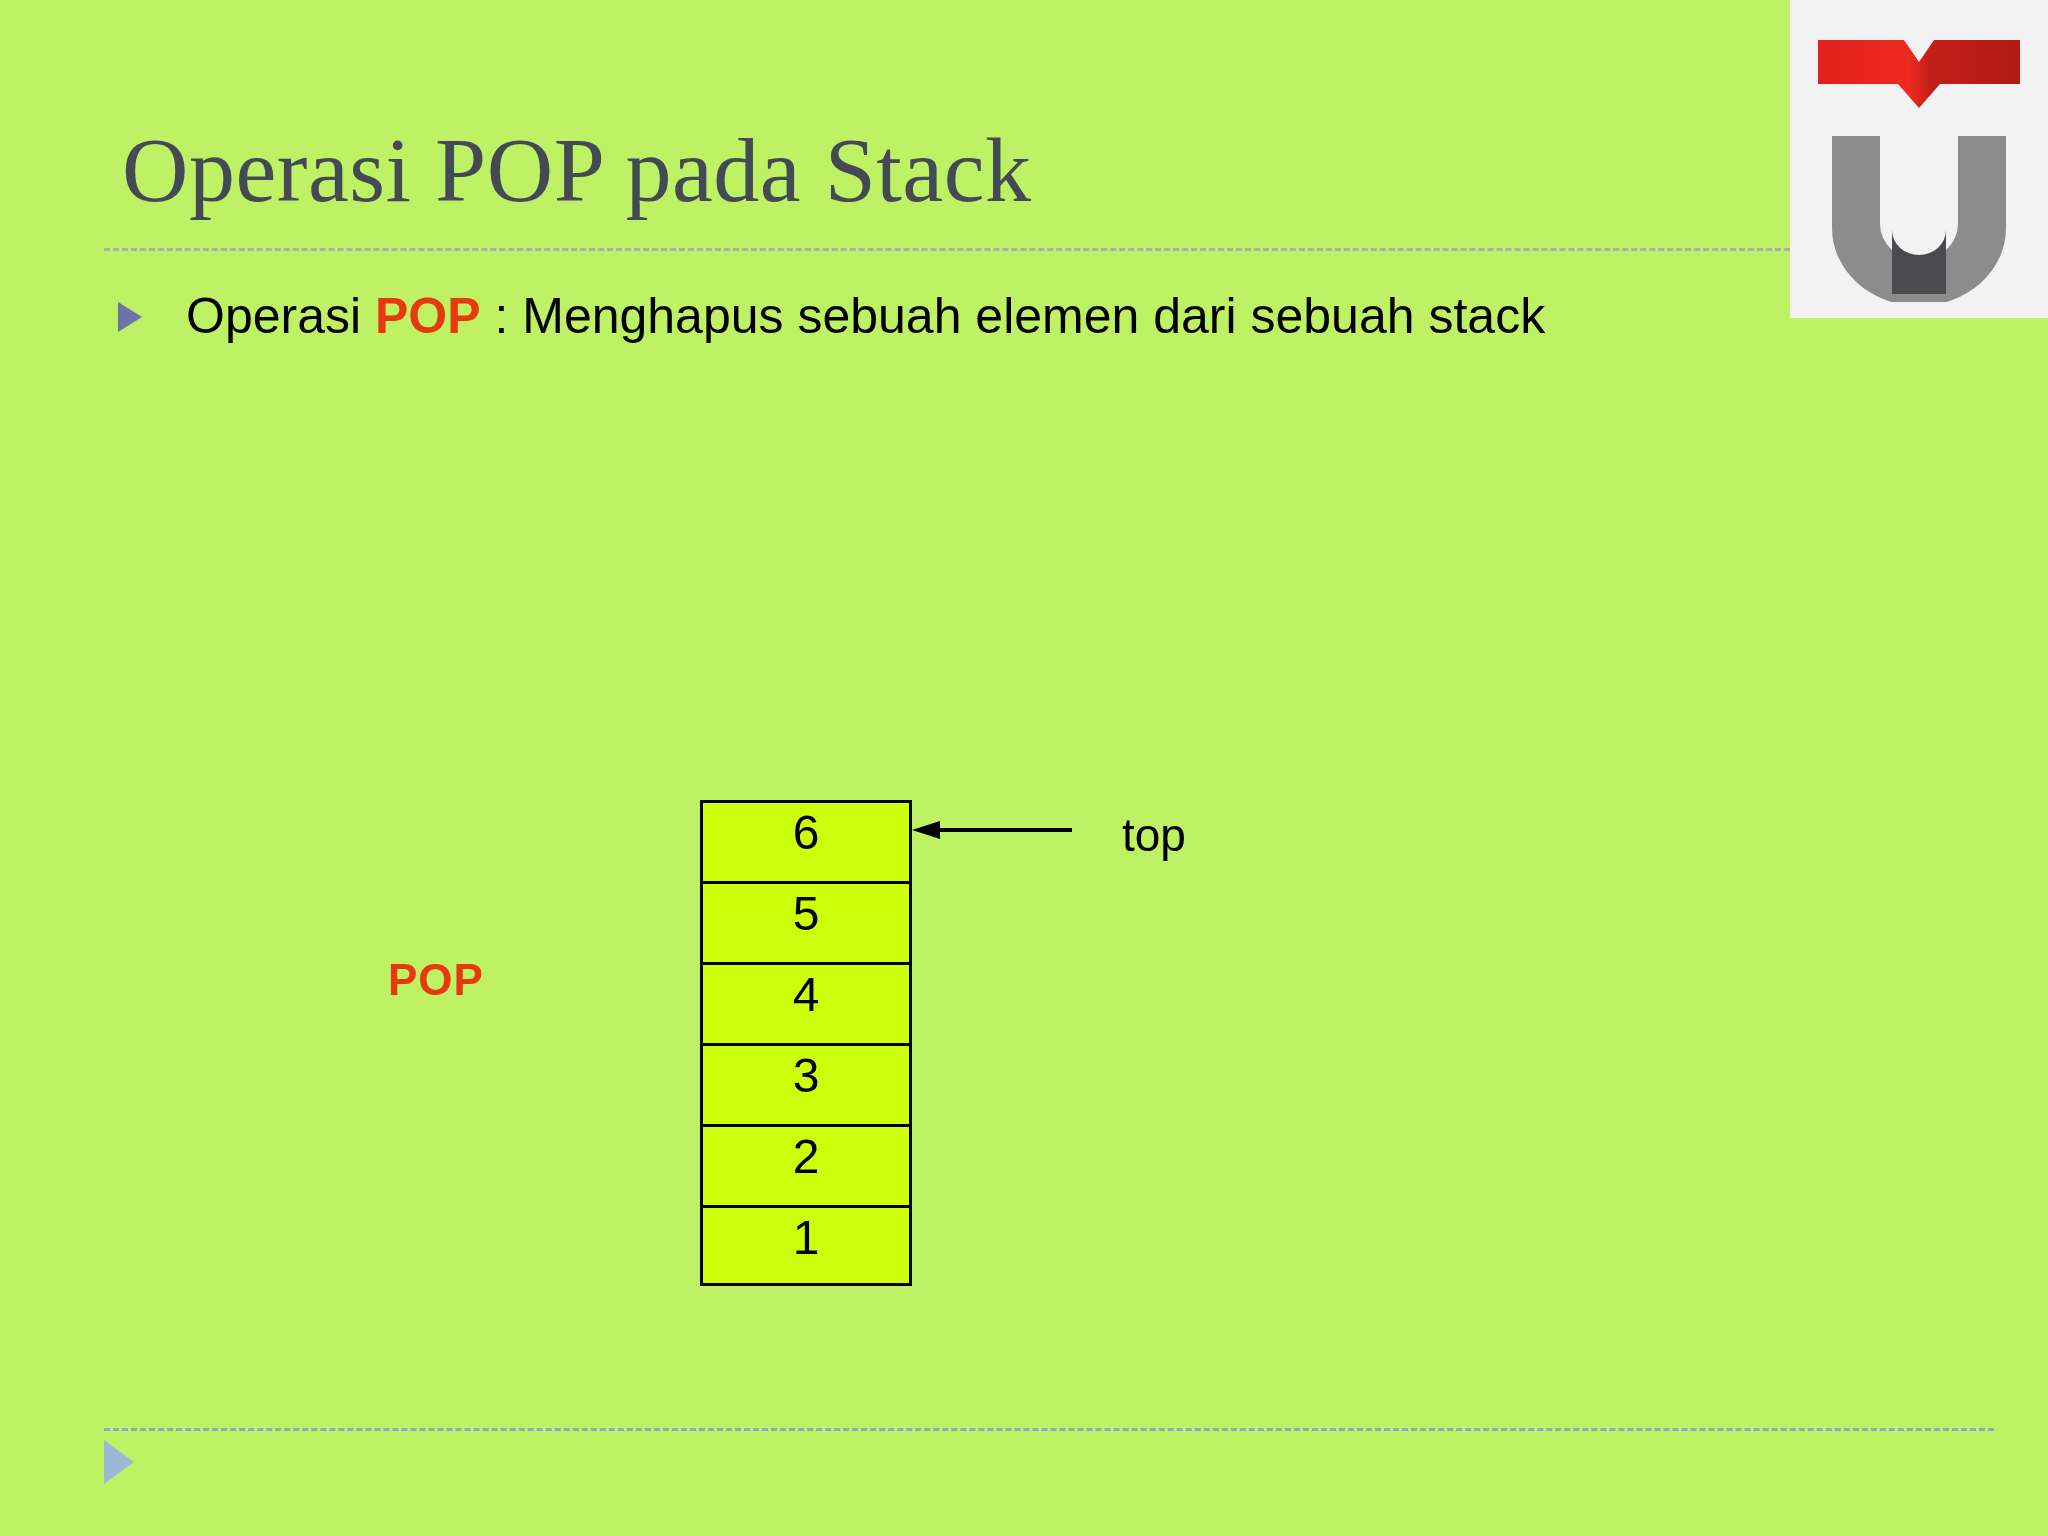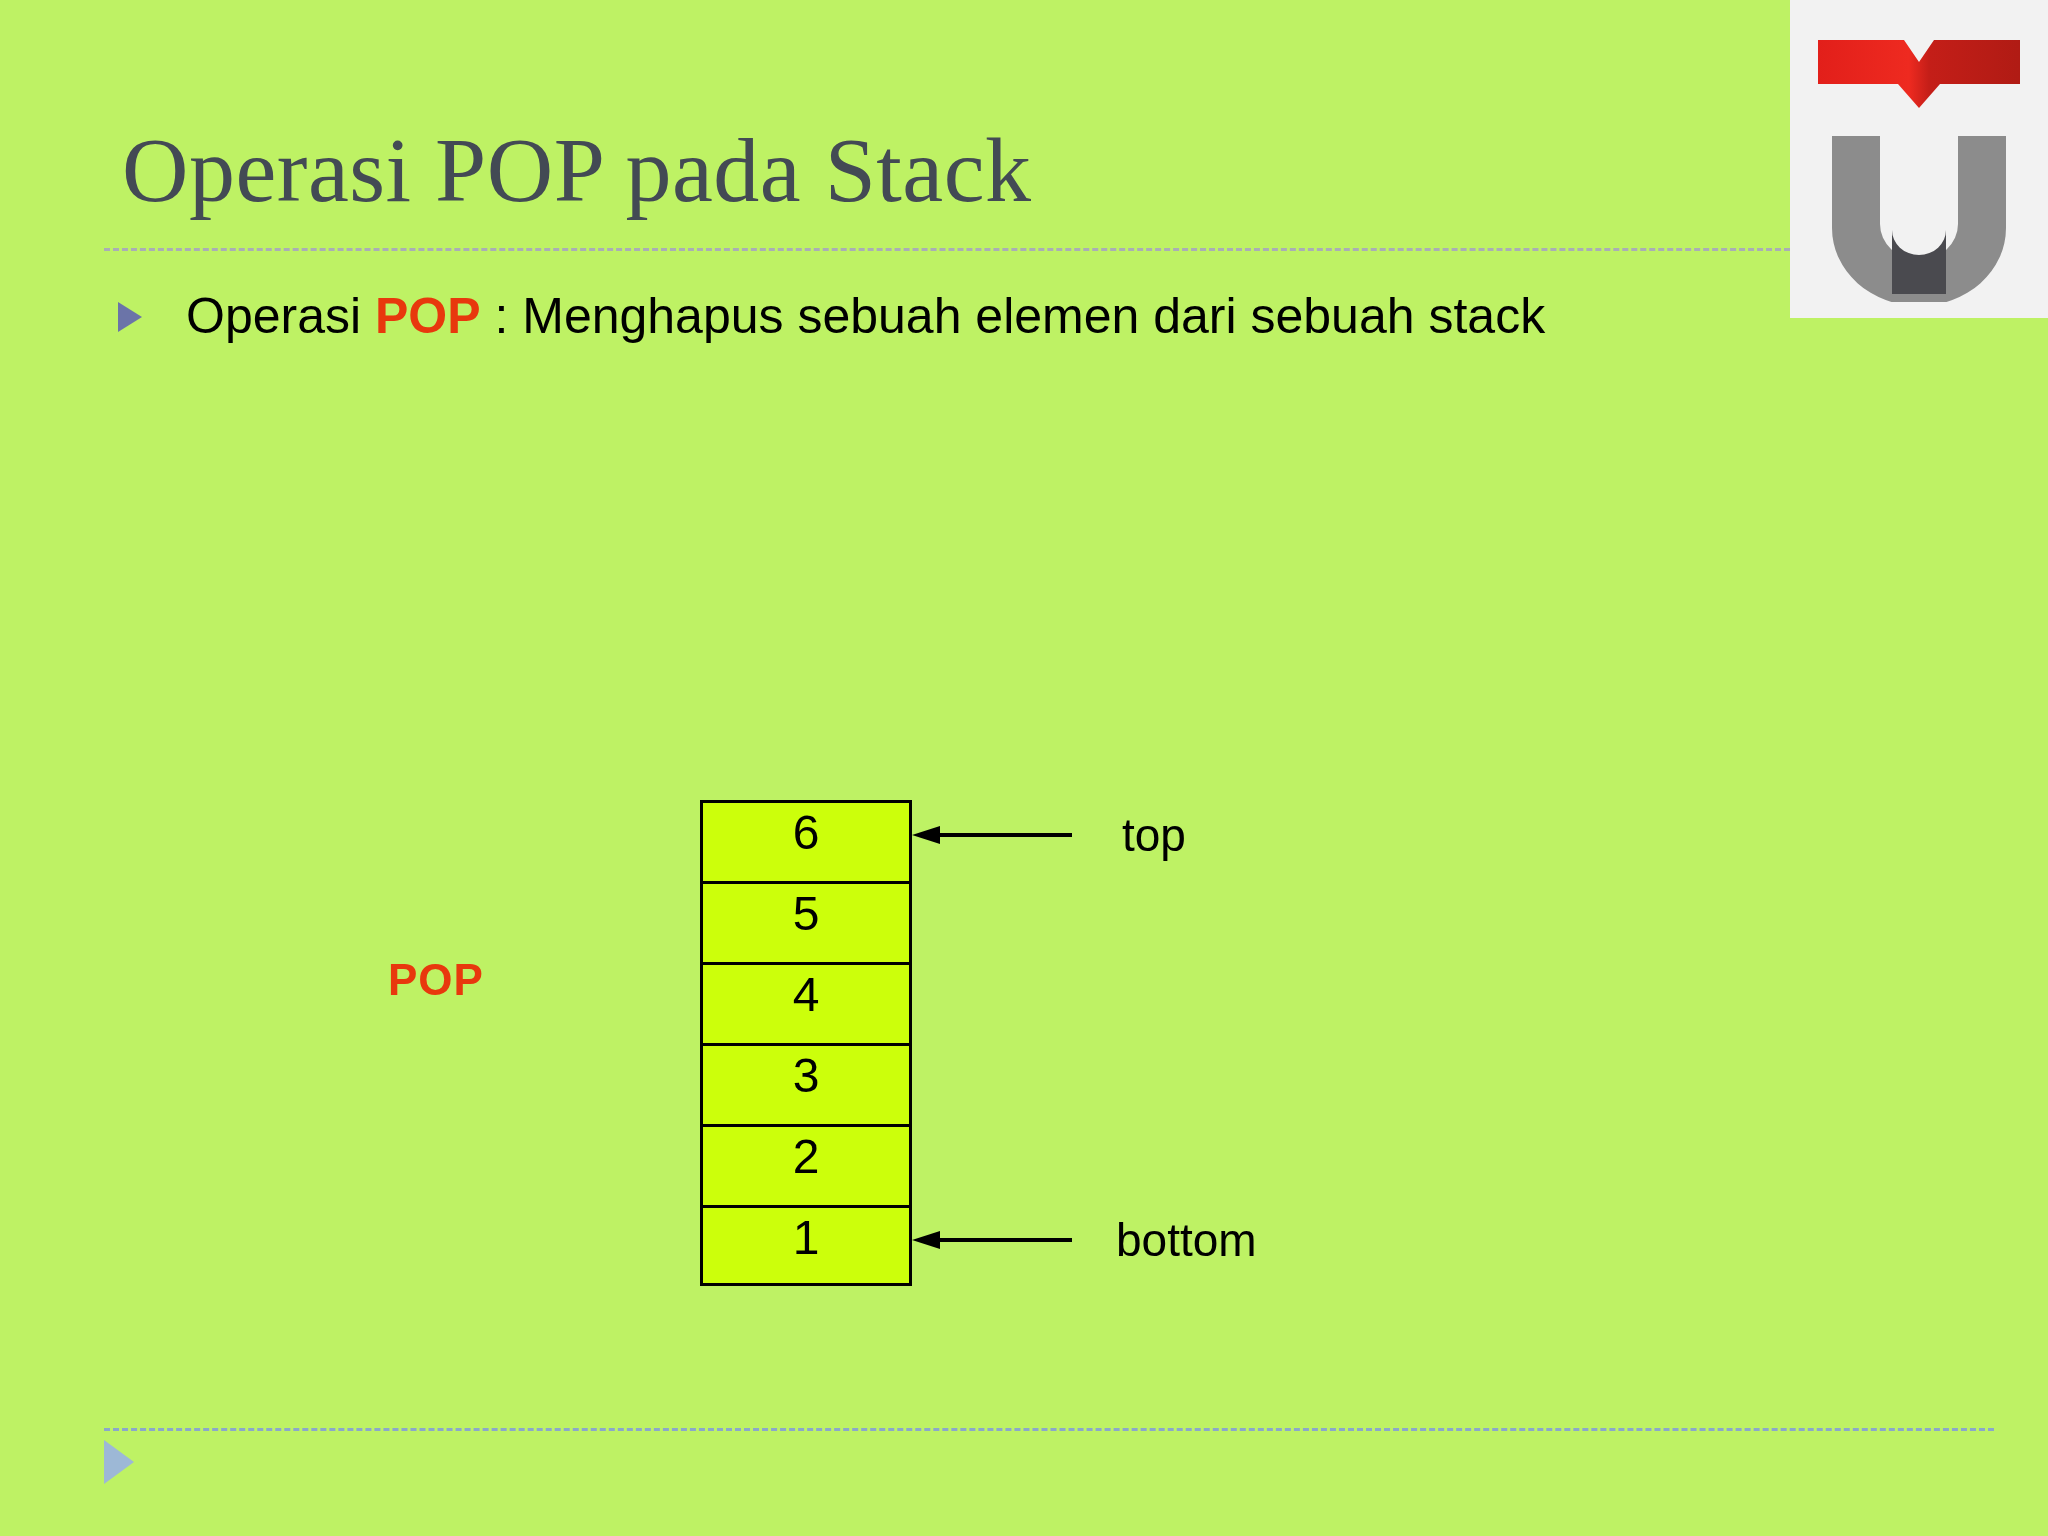--- a/index.html
+++ b/index.html
@@ -129,21 +129,21 @@
     font-family: "Liberation Sans", sans-serif;
     font-size: 48px;
     color: #000000;
     line-height: 1.0;
   }
 
   
   .annot {
     position: absolute;
     display: flex;
-    align-items: center;
+    align-items: flex-start;
     white-space: nowrap;
   }
   .annot-top    { left: 912px; top: 812px; }
   .annot-bottom { left: 912px; top: 1217px; }
 
   .arrow-wrap {
     position: relative;
     width: 160px;
     height: 36px;
     flex: 0 0 auto;
@@ -251,24 +251,17 @@
   </div>
 
   <div class="annot annot-top">
     <div class="arrow-wrap">
       <div class="arrow-head"></div>
       <div class="arrow-shaft"></div>
     </div>
     <div class="annot-label">top</div>
   </div>
 
-  <div class="annot annot-bottom">
-    <div class="arrow-wrap">
-      <div class="arrow-head"></div>
-      <div class="arrow-shaft"></div>
-    </div>
-    <div class="annot-label">bottom</div>
-  </div>
 
   <div class="footer-rule"></div>
   <div class="footer-marker"></div>
 
 </div>
 
 </body></html>

